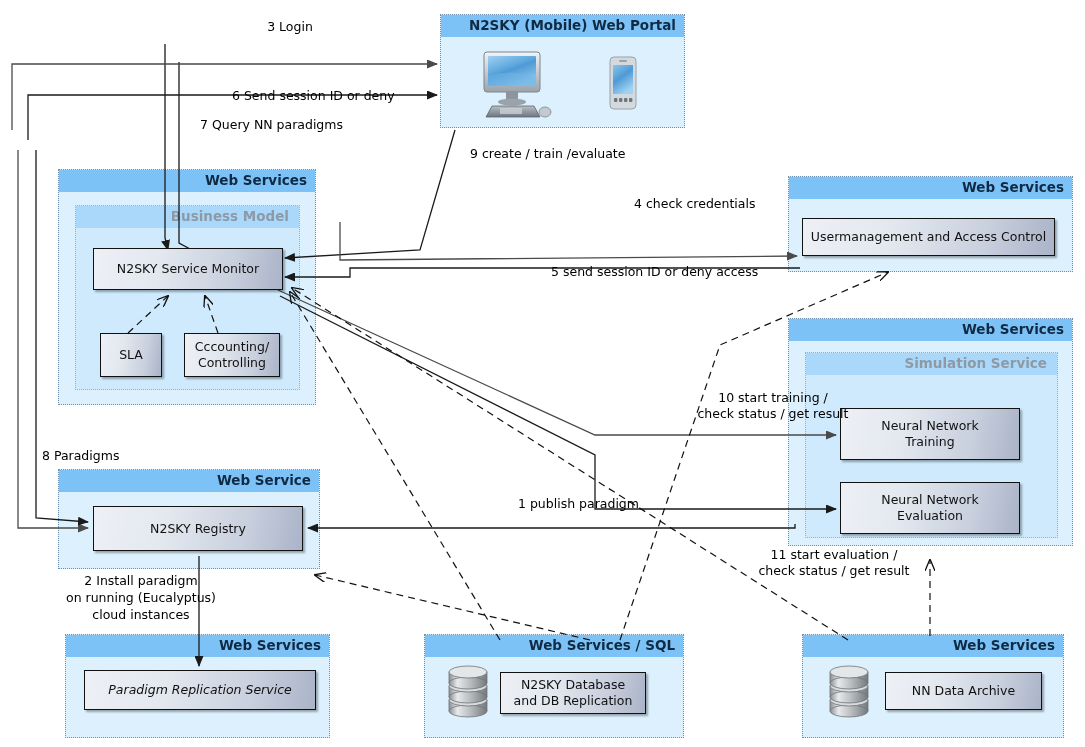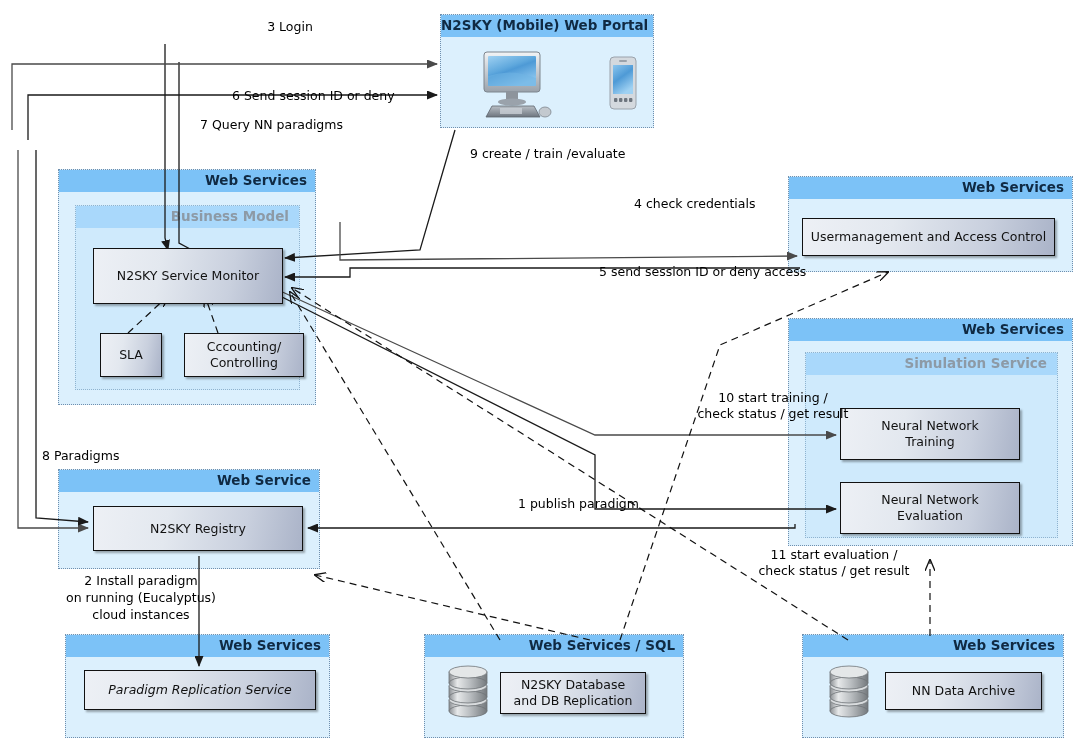--- a/index.html
+++ b/index.html
@@ -41,21 +41,21 @@
   .dash{fill:none;stroke:#111;stroke-width:1.2;stroke-dasharray:7 5;}
 
   
   .icon{position:absolute;}
 </style>
 </head>
 <body>
 
 <div id="stage">
 
-  <div class="container" style="left:440px;top:14px;width:214px;height:114px;">
+  <div class="container" style="left:440px;top:14px;width:245px;height:114px;">
     <div class="chead">N2SKY (Mobile) Web Portal</div>
   </div>
 
   <div class="container" style="left:58px;top:169px;width:258px;height:236px;">
     <div class="chead">Web Services</div>
   </div>
   <div class="subcontainer" style="left:75px;top:205px;width:225px;height:185px;">
     <div class="chead">Business Model</div>
   </div>
 
@@ -222,29 +222,29 @@
 
     <path class="dash" d="M590,640 L315,575" marker-end="url(#ahopen)"></path>
 
     <path class="dash" d="M620,640 L720,345 L888,272" marker-end="url(#ahopen)"></path>
 
     <path class="dash" d="M930,636 L930,560" marker-end="url(#ahopen)"></path>
 
     <path class="dash" d="M848,640 L292,288" marker-end="url(#ahopen)"></path>
   </svg>
 
-  <div class="node" style="left:93px;top:248px;width:190px;height:56px;">
+  <div class="node" style="left:93px;top:248px;width:190px;height:42px;">
     <span>N2SKY Service Monitor</span>
   </div>
 
   <div class="node" style="left:100px;top:333px;width:62px;height:44px;text-align:right;">
     <span>SLA</span>
   </div>
 
-  <div class="node" style="left:184px;top:333px;width:120px;height:44px;white-space:pre-line;">
+  <div class="node" style="left:184px;top:333px;width:96px;height:44px;white-space:pre-line;">
     <span style="white-space:pre-line;">Cccounting/
 Controlling</span>
   </div>
 
   <div class="node" style="left:802px;top:218px;width:253px;height:38px;">
     <span>Usermanagement and Access Control</span>
   </div>
 
   <div class="node" style="left:840px;top:408px;width:180px;height:52px;">
     <span style="white-space:pre-line;">Neural Network
@@ -276,21 +276,21 @@
   <div class="lbl c" style="left:230px;top:19px;width:120px;">3 Login</div>
 
   <div class="lbl" style="left:232px;top:88px;">6 Send session ID or deny</div>
 
   <div class="lbl" style="left:200px;top:117px;">7 Query NN paradigms</div>
 
   <div class="lbl" style="left:470px;top:146px;">9 create / train /evaluate</div>
 
   <div class="lbl" style="left:634px;top:196px;">4 check credentials</div>
 
-  <div class="lbl" style="left:551px;top:264px;margin-left:48px;">5 send session ID or deny access</div>
+  <div class="lbl" style="left:551px;top:264px;">5 send session ID or deny access</div>
 
   <div class="lbl c" style="left:688px;top:390px;width:170px;white-space:pre-line;">10 start training /
 check status / get result</div>
 
   <div class="lbl c" style="left:744px;top:547px;width:180px;white-space:pre-line;">11 start evaluation /
 check status / get result</div>
 
   <div class="lbl" style="left:518px;top:496px;">1 publish paradigm</div>
 
   <div class="lbl" style="left:42px;top:448px;">8 Paradigms</div>

